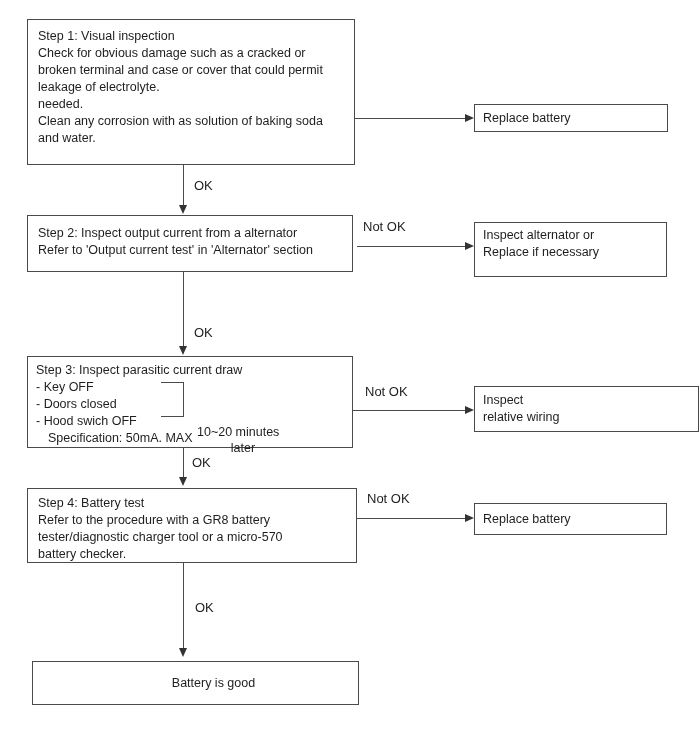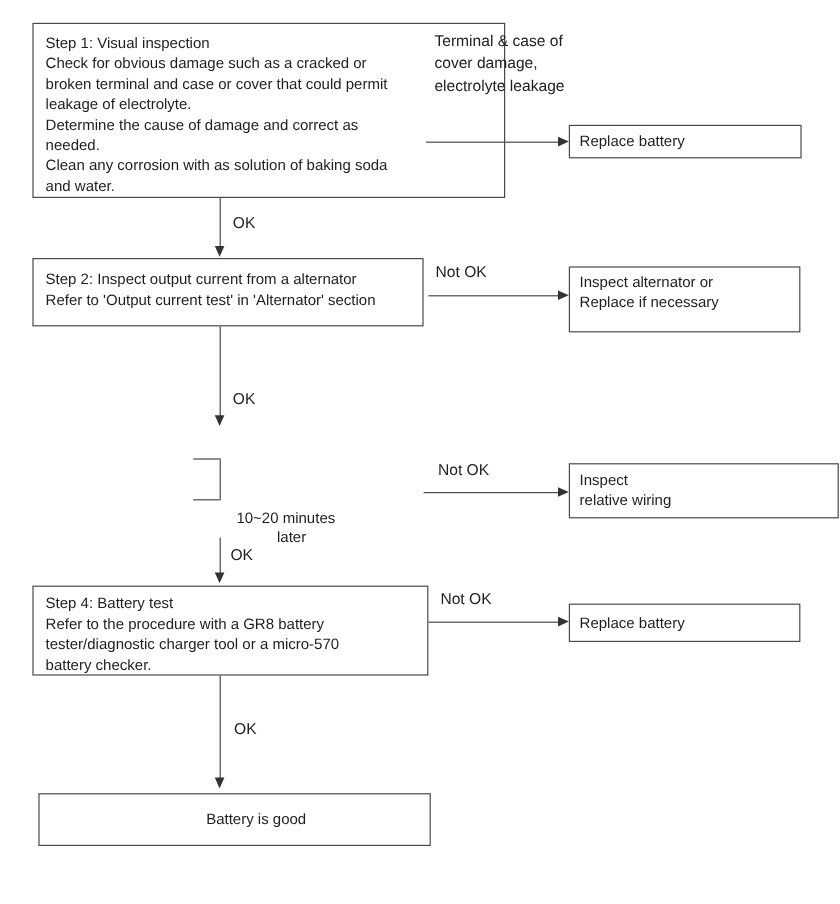--- a/index.html
+++ b/index.html
@@ -28,36 +28,30 @@
   .center-box { display: flex; align-items: center; }
   .note { position: absolute; font-size: 12.5px; line-height: 16px; margin-top: 40px; }
   .note .later { text-align: center; }
   .spec { margin-left: 12px; }
 </style>
 </head>
 <body>
 
 <div class="canvas">
 
-  <div class="box" style="left:27px; top:19px; width:394px; height:146px; padding:8px 4px 0 10px;">
+  <div class="box" style="left:27px; top:19px; width:328px; height:146px; padding:8px 4px 0 10px;">
     <div class="ln">Step 1: Visual inspection</div>
     <div class="ln">Check for obvious damage such as a cracked or</div>
     <div class="ln">broken terminal and case or cover that could permit</div>
     <div class="ln">leakage of electrolyte.</div>
-    <div class="ln">Determine the cause of damage and correct as</div>
     <div class="ln">needed.</div>
     <div class="ln">Clean any corrosion with as solution of baking soda</div>
     <div class="ln">and water.</div>
   </div>
 
-  <div class="lbl" style="left:362px; top:24px; line-height:19px;">
-    <div>Terminal &amp; case of</div>
-    <div>cover damage,</div>
-    <div>electrolyte leakage</div>
-  </div>
 
   <div class="hline" style="left:355px; top:118px; width:111px;"></div>
   <div class="arrow-right" style="left:465px; top:114px;"></div>
   <div class="box center-box" style="left:474px; top:104px; width:194px; height:28px; padding-left:8px;">
     <span>Replace battery</span>
   </div>
 
   <div class="vline" style="left:183px; top:165px; height:41px;"></div>
   <div class="arrow-down" style="left:179px; top:205px;"></div>
   <div class="lbl" style="left:194px; top:178px;">OK</div>
@@ -72,20 +66,27 @@
   <div class="arrow-right" style="left:465px; top:242px;"></div>
   <div class="box" style="left:474px; top:222px; width:193px; height:55px; padding:4px 0 0 8px;">
     <div class="ln">Inspect alternator or</div>
     <div class="ln">Replace if necessary</div>
   </div>
 
   <div class="vline" style="left:183px; top:272px; height:75px;"></div>
   <div class="arrow-down" style="left:179px; top:346px;"></div>
   <div class="lbl" style="left:194px; top:325px;">OK</div>
 
+  <div class="box" style="left:27px; top:356px; width:326px; height:92px; padding:5px 0 0 8px;">
+    <div class="ln">Step 3: Inspect parasitic current draw</div>
+    <div class="ln">- Key OFF</div>
+    <div class="ln">- Doors closed</div>
+    <div class="ln">- Hood swich OFF</div>
+    <div class="ln spec">Specification: 50mA. MAX</div>
+  </div>
 
   <div class="hline" style="left:161px; top:382px; width:22px;"></div>
   <div class="vline" style="left:183px; top:382px; height:35px;"></div>
   <div class="hline" style="left:161px; top:416px; width:22px;"></div>
   <div class="note" style="left:197px; top:384px; width:92px;">
     <div>10~20 minutes</div>
     <div class="later">later</div>
   </div>
 
   <div class="lbl" style="left:365px; top:384px;">Not OK</div>

